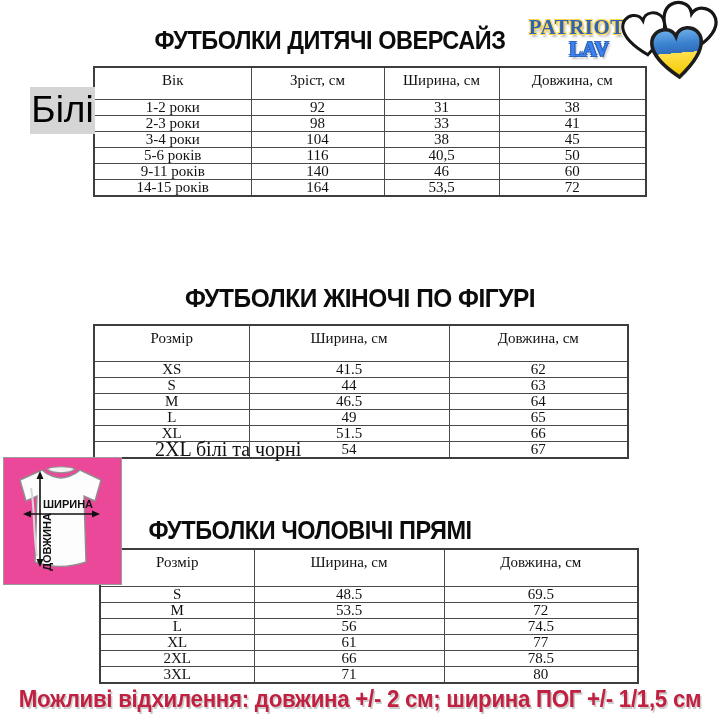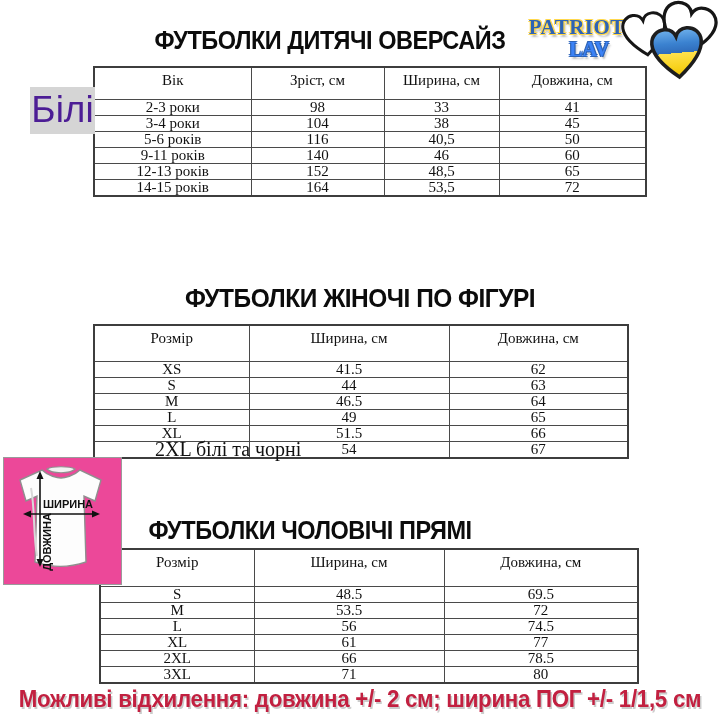--- a/index.html
+++ b/index.html
@@ -31,21 +31,21 @@
     font-family:"Liberation Serif", serif; font-weight:bold; font-size:20px;
     color:#3b82f6; line-height:20px;
     text-shadow:-1px -1px 0 #2e63b5, 1px -1px 0 #2e63b5, -1px 1px 0 #2e63b5,
                  1px 1px 0 #2e63b5, 2px 3px 2px rgba(60,60,60,.35);
   }
   #hearts { position:absolute; left:616px; top:0px; }
 
   
   #bili-label {
     position:absolute; left:30px; top:87px; width:65px; height:47px;
-    background:#d5d5d5; color:#4c1d95; font-size:37px; line-height:46px;
+    background:#d5d5d5; color:#000000; font-size:37px; line-height:46px;
     text-align:center; z-index:3; font-family:"Liberation Sans", sans-serif;
   }
 
   
   table { position:absolute; border-collapse:collapse; table-layout:fixed;
           background:#fff; }
   th, td { border:1px solid #4a4a4a; padding:0; text-align:center;
            color:#111; overflow:visible; }
   table { border:2px solid #3d3d3d; }
   th { font-family:"Liberation Serif", serif; font-weight:normal; font-size:15px;
@@ -125,20 +125,26 @@
     <thead>
         <tr>
           <th>Вік</th>
           <th>Зріст, см</th>
           <th>Ширина, см</th>
           <th>Довжина, см</th>
         </tr>
       </thead>
     <tbody>
         <tr>
+          <td>1-2 роки</td>
+          <td>92</td>
+          <td>31</td>
+          <td>38</td>
+        </tr>
+        <tr>
           <td>2-3 роки</td>
           <td>98</td>
           <td>33</td>
           <td>41</td>
         </tr>
         <tr>
           <td>3-4 роки</td>
           <td>104</td>
           <td>38</td>
           <td>45</td>
@@ -147,26 +153,20 @@
           <td>5-6 років</td>
           <td>116</td>
           <td>40,5</td>
           <td>50</td>
         </tr>
         <tr>
           <td>9-11 років</td>
           <td>140</td>
           <td>46</td>
           <td>60</td>
-        </tr>
-        <tr>
-          <td>12-13 років</td>
-          <td>152</td>
-          <td>48,5</td>
-          <td>65</td>
         </tr>
         <tr>
           <td>14-15 років</td>
           <td>164</td>
           <td>53,5</td>
           <td>72</td>
         </tr>
       </tbody>
   </table>
 

